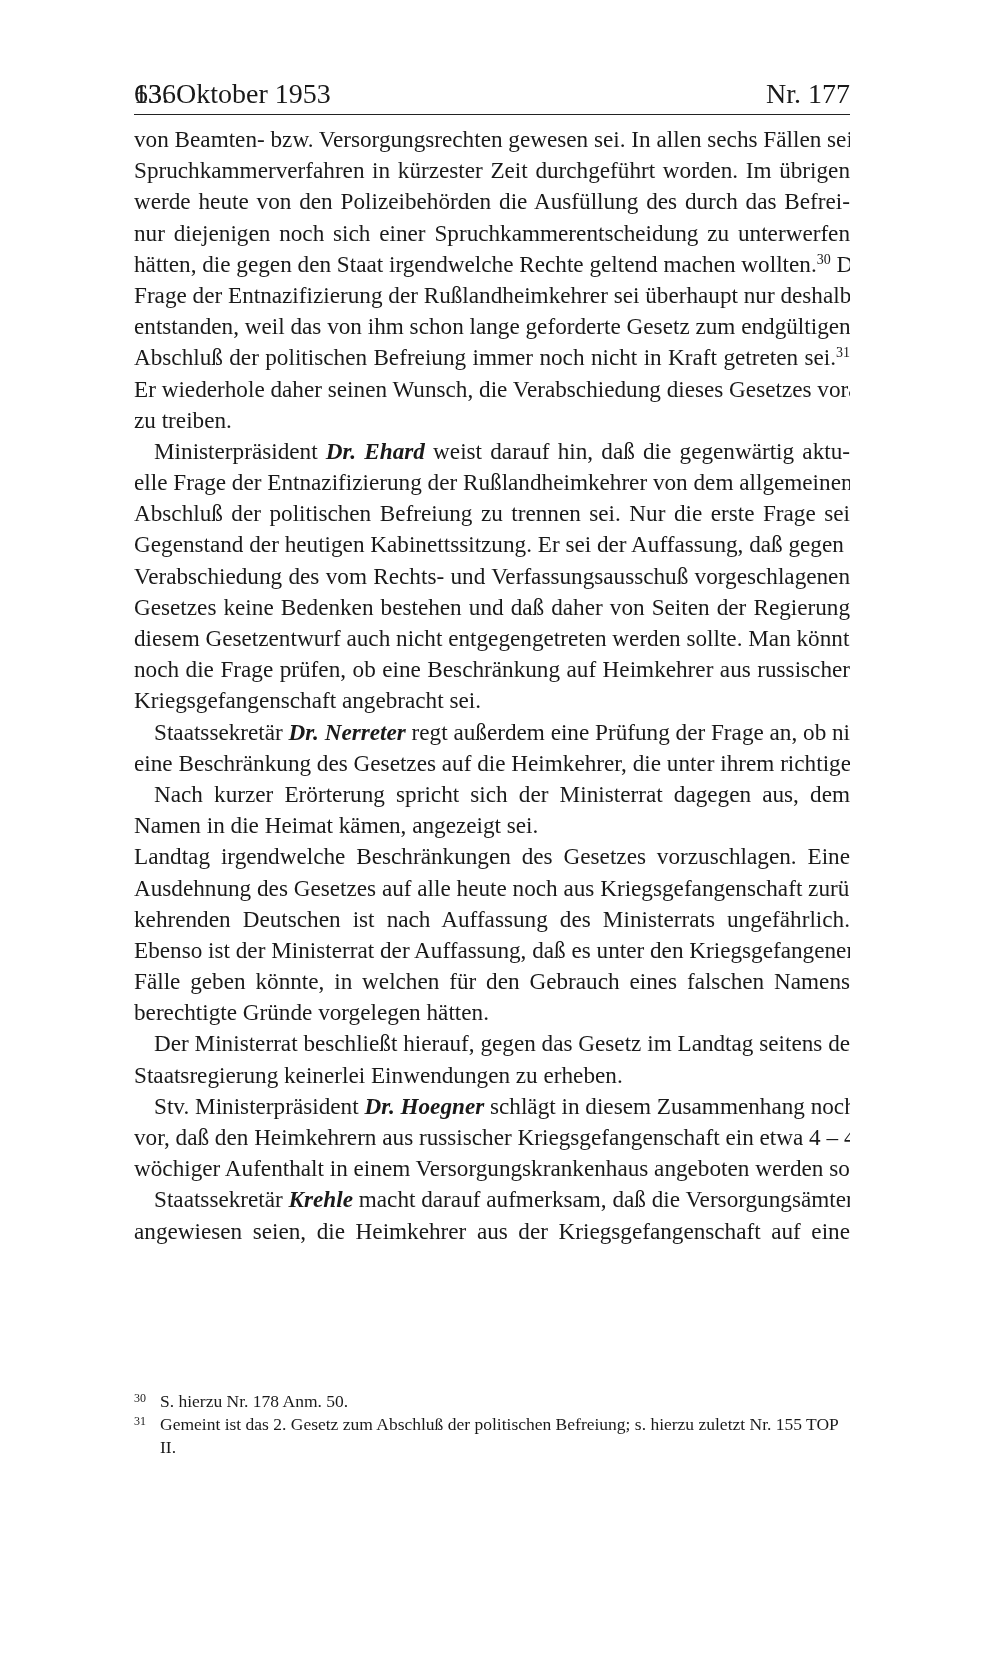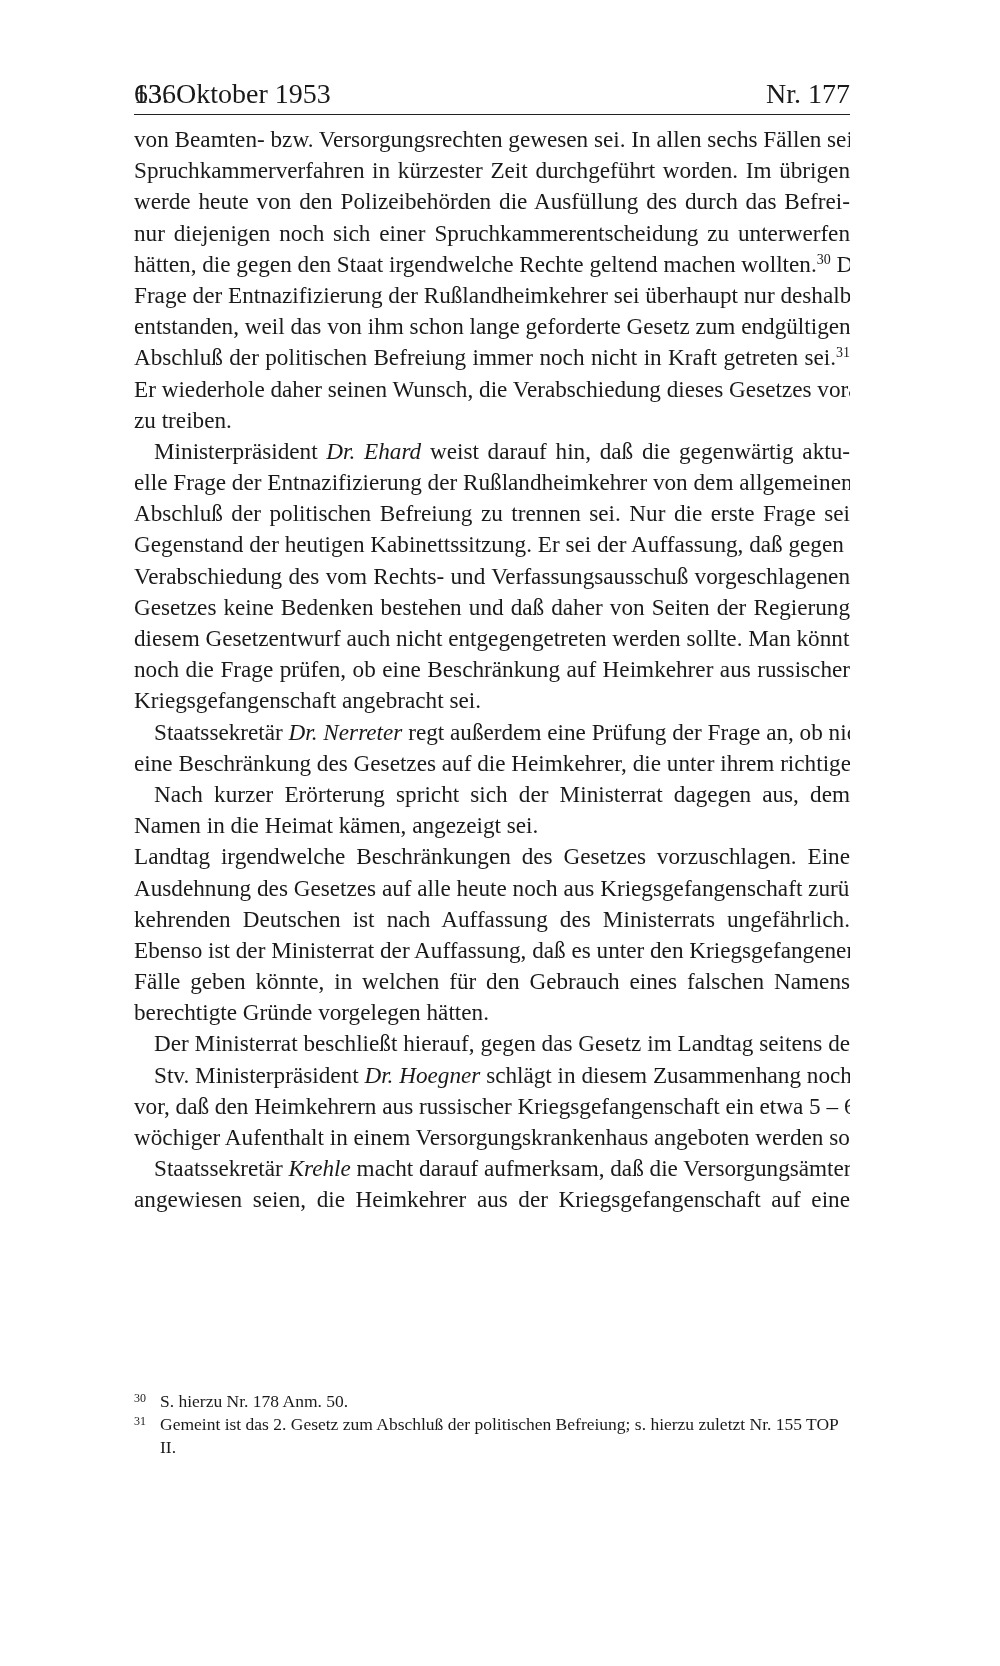--- a/index.html
+++ b/index.html
@@ -52,20 +52,21 @@
       overflow: hidden;
     }
     .line.last {
       text-align-last: left;
     }
     .line.indent {
       padding-left: 20px;
     }
     .line em, em {
       font-style: italic;
+      font-weight: bold;
     }
     sup.fnref {
       font-size: 14px;
       vertical-align: 8px;
       line-height: 0;
     }
 
     .footnotes {
       position: absolute;
       top: 1390px;
@@ -121,22 +122,23 @@
       <span class="line"><span>eine Beschränkung des Gesetzes auf die Heimkehrer, die unter ihrem richtigen</span></span>
       <span class="line indent"><span>Nach kurzer Erörterung spricht sich der Ministerrat dagegen aus, dem</span></span>
       <span class="line last"><span>Namen in die Heimat kämen, angezeigt sei.</span></span>
       <span class="line"><span>Landtag irgendwelche Beschränkungen des Gesetzes vorzuschlagen. Eine</span></span>
       <span class="line"><span>Ausdehnung des Gesetzes auf alle heute noch aus Kriegsgefangenschaft zurück-</span></span>
       <span class="line"><span>kehrenden Deutschen ist nach Auffassung des Ministerrats ungefährlich.</span></span>
       <span class="line"><span>Ebenso ist der Ministerrat der Auffassung, daß es unter den Kriegsgefangenen</span></span>
       <span class="line"><span>Fälle geben könnte, in welchen für den Gebrauch eines falschen Namens</span></span>
       <span class="line last"><span>berechtigte Gründe vorgelegen hätten.</span></span>
       <span class="line indent"><span>Der Ministerrat beschließt hierauf, gegen das Gesetz im Landtag seitens der</span></span>
+      <span class="line last"><span>Staatsregierung keinerlei Einwendungen zu erheben.</span></span>
       <span class="line indent"><span>Stv. Ministerpräsident </span><em>Dr. Hoegner</em><span> schlägt in diesem Zusammenhang noch</span></span>
-      <span class="line"><span>vor, daß den Heimkehrern aus russischer Kriegsgefangenschaft ein etwa 5 – 6</span></span>
+      <span class="line"><span>vor, daß den Heimkehrern aus russischer Kriegsgefangenschaft ein etwa 4 – 4</span></span>
       <span class="line last"><span>wöchiger Aufenthalt in einem Versorgungskrankenhaus angeboten werden soll.</span></span>
       <span class="line indent"><span>Staatssekretär </span><em>Krehle</em><span> macht darauf aufmerksam, daß die Versorgungsämter</span></span>
       <span class="line"><span>angewiesen seien, die Heimkehrer aus der Kriegsgefangenschaft auf eine</span></span>
     </div>
 
   <div class="footnotes" id="footnotes">
       <div class="footnote"><span class="fn-num">30</span><span>S. hierzu Nr. 178 Anm. 50.</span></div>
       <div class="footnote"><span class="fn-num">31</span><span>Gemeint ist das 2. Gesetz zum Abschluß der politischen Befreiung; s. hierzu zuletzt Nr. 155 TOP II.</span></div>
     </div>
 

